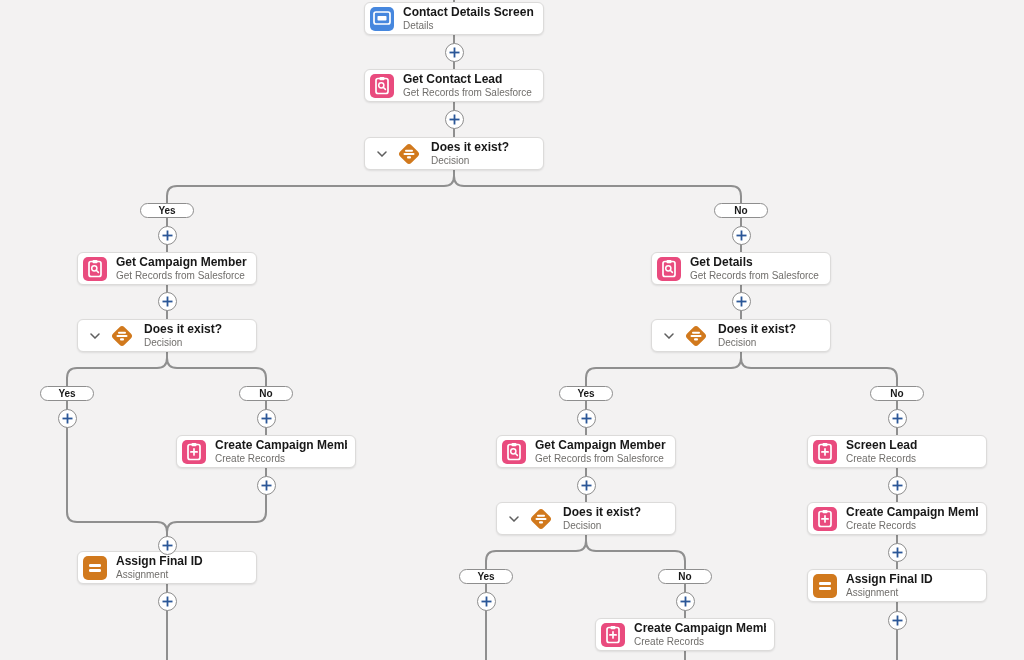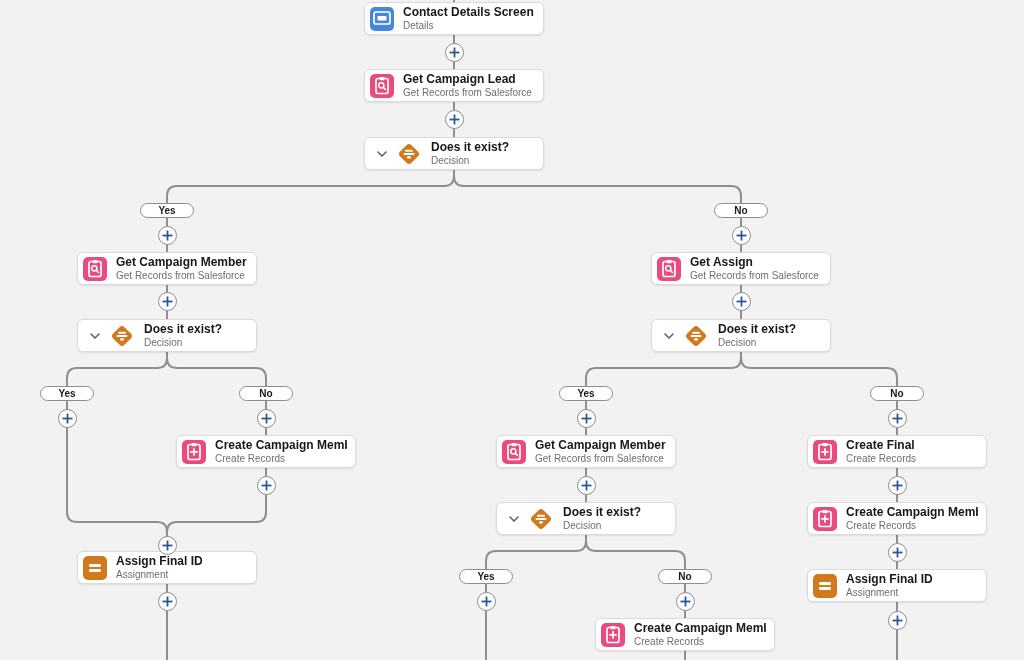--- a/index.html
+++ b/index.html
@@ -70,21 +70,21 @@
   <div class="node" style="left:364px;top:69px">
     <span class="nicon data">
       <svg width="24" height="24" viewBox="0 0 24 24">
           <rect x="6" y="4.5" width="12" height="15" rx="2" fill="none" stroke="#fff" stroke-width="1.7"></rect>
           <rect x="9.5" y="3" width="5" height="3.2" rx="1" fill="#fff"></rect>
           <circle cx="11.3" cy="11.3" r="2.6" fill="none" stroke="#fff" stroke-width="1.5"></circle>
           <line x1="13.2" y1="13.2" x2="15.4" y2="15.4" stroke="#fff" stroke-width="1.5" stroke-linecap="round"></line>
         </svg>
     </span>
     <span class="ntext">
-        <span class="ntitle">Get Campaign Lead</span>
+        <span class="ntitle">Get Contact Lead</span>
         <span class="nsub">Get Records from Salesforce CRM</span>
       </span>
   </div>
 
   <div class="node" style="left:364px;top:137px;padding-left:8px">
     <span class="chev">
         <svg width="10" height="6" viewBox="0 0 10 6">
           <path d="M1 1 L5 5 L9 1" fill="none" stroke="#5f5f5f" stroke-width="1.5" stroke-linecap="round"></path>
         </svg>
       </span>
@@ -168,21 +168,21 @@
   <div class="node" style="left:651px;top:252px">
     <span class="nicon data">
       <svg width="24" height="24" viewBox="0 0 24 24">
           <rect x="6" y="4.5" width="12" height="15" rx="2" fill="none" stroke="#fff" stroke-width="1.7"></rect>
           <rect x="9.5" y="3" width="5" height="3.2" rx="1" fill="#fff"></rect>
           <circle cx="11.3" cy="11.3" r="2.6" fill="none" stroke="#fff" stroke-width="1.5"></circle>
           <line x1="13.2" y1="13.2" x2="15.4" y2="15.4" stroke="#fff" stroke-width="1.5" stroke-linecap="round"></line>
         </svg>
     </span>
     <span class="ntext">
-        <span class="ntitle">Get Assign</span>
+        <span class="ntitle">Get Details</span>
         <span class="nsub">Get Records from Salesforce CRM</span>
       </span>
   </div>
 
   <div class="node" style="left:651px;top:319px;padding-left:8px">
     <span class="chev">
         <svg width="10" height="6" viewBox="0 0 10 6">
           <path d="M1 1 L5 5 L9 1" fill="none" stroke="#5f5f5f" stroke-width="1.5" stroke-linecap="round"></path>
         </svg>
       </span>
@@ -253,21 +253,21 @@
   <div class="node" style="left:807px;top:435px">
     <span class="nicon data">
       <svg width="24" height="24" viewBox="0 0 24 24">
           <rect x="6" y="4.5" width="12" height="15" rx="2" fill="none" stroke="#fff" stroke-width="1.7"></rect>
           <rect x="9.5" y="3" width="5" height="3.2" rx="1" fill="#fff"></rect>
           <line x1="12" y1="8.8" x2="12" y2="15" stroke="#fff" stroke-width="1.7" stroke-linecap="round"></line>
           <line x1="8.9" y1="11.9" x2="15.1" y2="11.9" stroke="#fff" stroke-width="1.7" stroke-linecap="round"></line>
         </svg>
     </span>
     <span class="ntext">
-        <span class="ntitle">Create Final</span>
+        <span class="ntitle">Screen Lead</span>
         <span class="nsub">Create Records</span>
       </span>
   </div>
 
   <div class="node" style="left:807px;top:502px">
     <span class="nicon data">
       <svg width="24" height="24" viewBox="0 0 24 24">
           <rect x="6" y="4.5" width="12" height="15" rx="2" fill="none" stroke="#fff" stroke-width="1.7"></rect>
           <rect x="9.5" y="3" width="5" height="3.2" rx="1" fill="#fff"></rect>
           <line x1="12" y1="8.8" x2="12" y2="15" stroke="#fff" stroke-width="1.7" stroke-linecap="round"></line>

